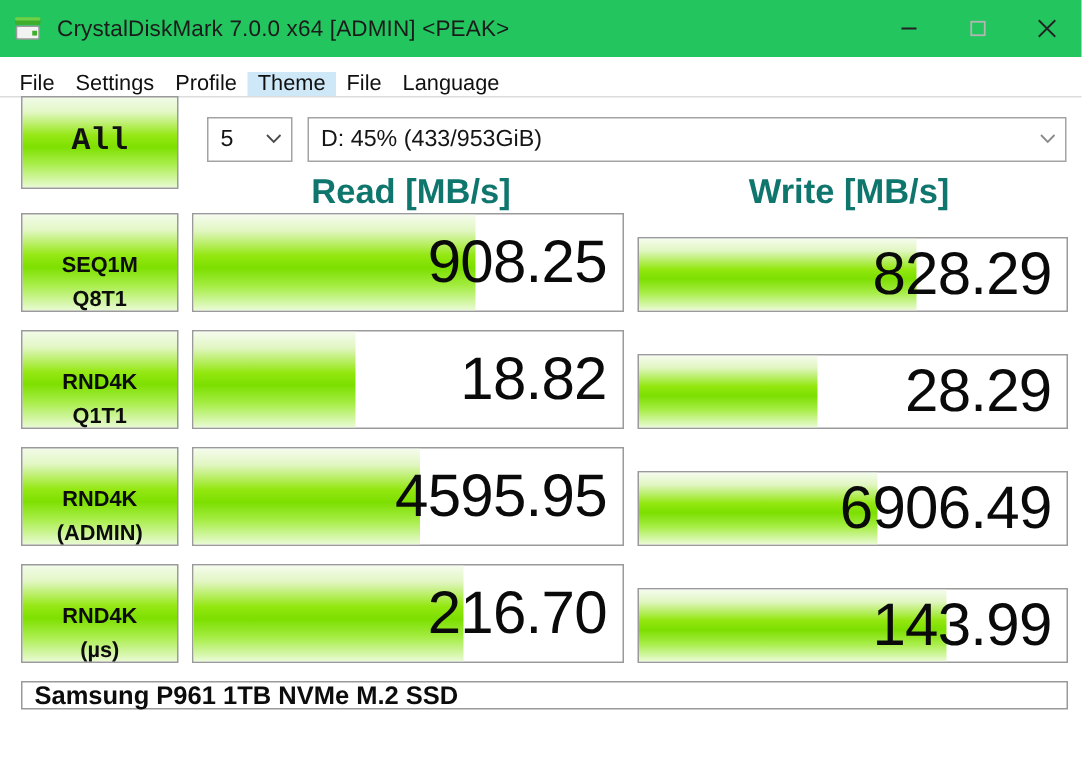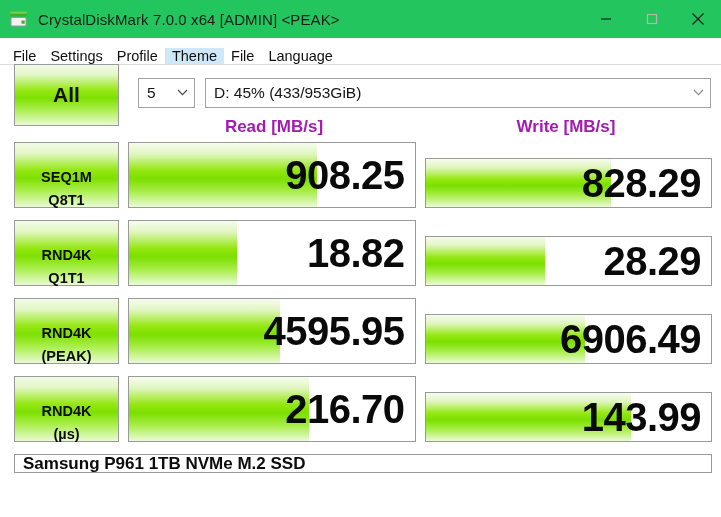--- a/index.html
+++ b/index.html
@@ -102,20 +102,21 @@
                 #7ee000 55%,
                 #a9ee4b 74%,
                 #e9fad3 100%);
     display: flex;
     align-items: center;
     justify-content: center;
     font-size: 21px;
     font-weight: bold;
     color: #111111;
     margin-top: 4px;
+    font-family: Liberation Mono, monospace;
   }
   .sel {
     border: 1px solid #a3a3a3;
     background: #ffffff;
     box-sizing: border-box;
     height: 30px;
     display: flex;
     align-items: center;
     padding: 0 6px 0 8px;
     font-size: 15.5px;
@@ -139,23 +140,23 @@
     display: flex;
     height: 30px;
     padding: 0 9px 0 14px;
     box-sizing: border-box;
     align-items: center;
   }
   .hdr-spacer { width: 114px; flex: 0 0 auto; }
   .hdr-cell {
     flex: 1 1 0;
     text-align: center;
-    font-size: 17px;
+    font-size: 23px;
     font-weight: bold;
-    color: #a21caf;
+    color: #0f766e;
   }
 
   
   .results {
     flex: 0 0 auto;
     padding: 0 9px 0 14px;
     box-sizing: border-box;
   }
   .res-row {
     display: flex;
@@ -211,21 +212,21 @@
                 #eafbd6 100%);
   }
   .val-text {
     position: absolute;
     inset: 0;
     display: flex;
     align-items: center;
     justify-content: flex-end;
     padding-right: 10px;
     font-size: 40px;
-    font-weight: bold;
+    font-weight: normal;
     color: #0a0a0a;
     letter-spacing: -0.5px;
     line-height: 1;
   }
 
   
   .comment-bar {
     flex: 0 0 auto;
     margin: 0 9px 0 14px;
     height: 19px;
@@ -341,21 +342,21 @@
       </div>
       <div class="val-panel write">
         <div class="bar-fill" style="width: 42%;"></div>
         <div class="val-text">28.29</div>
       </div>
     </div>
 
     <div class="res-row">
       <div class="test-label">
         <span class="tl-line">RND4K</span>
-        <span class="tl-line">(PEAK)</span>
+        <span class="tl-line">(ADMIN)</span>
       </div>
       <div class="val-panel read">
         <div class="bar-fill" style="width: 53%;"></div>
         <div class="val-text">4595.95</div>
       </div>
       <div class="val-panel write">
         <div class="bar-fill" style="width: 56%;"></div>
         <div class="val-text">6906.49</div>
       </div>
     </div>

